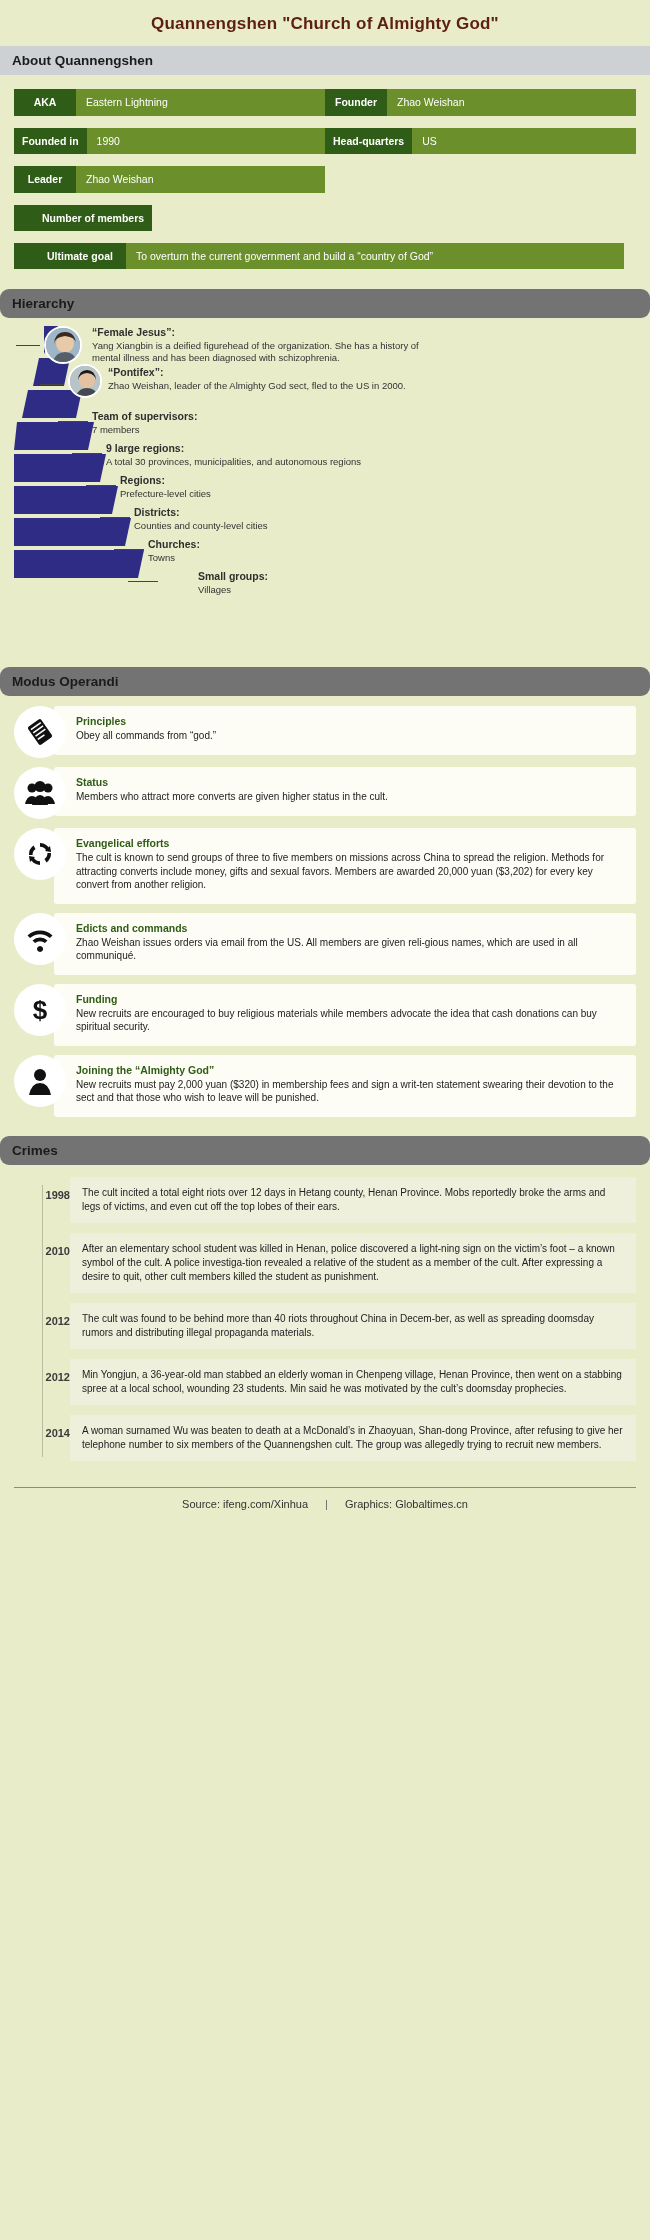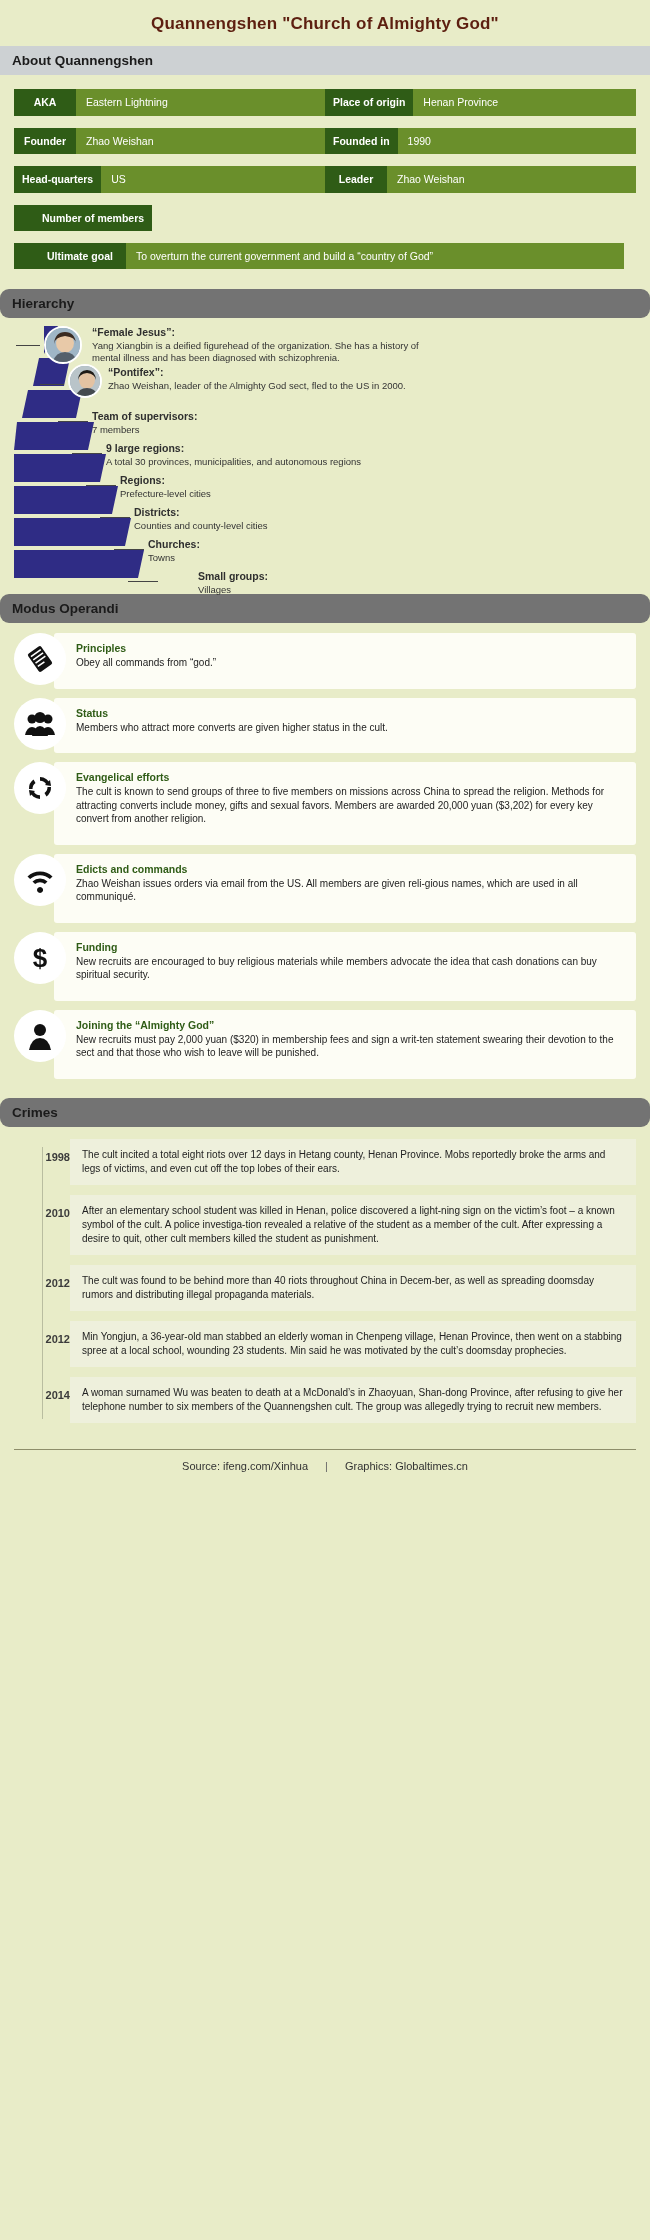--- a/index.html
+++ b/index.html
@@ -118,21 +118,21 @@
     border-radius: 50%;
     background: #ffffff;
     display: flex; align-items: center; justify-content: center;
     margin-right: -12px;
     z-index: 2;
     position: relative;
   }
   .mo-body {
     background: #fdfdf5;
     flex: 1;
-    padding: 9px 12px 19px 22px;
+    padding: 9px 12px 12px 22px;
     border-radius: 3px;
     min-height: 48px;
   }
   .mo-title {
     font-size: 10.5px;
     font-weight: bold;
     color: #2f5c16;
     margin-bottom: 2px;
   }
   .mo-desc { font-size: 10px; line-height: 1.35; color: #222; }
@@ -188,24 +188,20 @@
   <div class="section-head">About Quannengshen</div>
 
   <div class="about">
     <div class="about-grid">
 
       <div class="fact">
         <div class="lbl">AKA</div>
         <div class="val">Eastern Lightning</div>
       </div>
 
-      <div class="fact">
-        <div class="lbl">Place of origin</div>
-        <div class="val">Henan Province</div>
-      </div>
 
       <div class="fact">
         <div class="lbl">Founder</div>
         <div class="val">Zhao Weishan</div>
       </div>
 
       <div class="fact">
         <div class="lbl">Founded in</div>
         <div class="val">1990</div>
       </div>
@@ -227,21 +223,21 @@
       <div class="fact wide goal">
         <div class="lbl">Ultimate goal</div>
         <div class="val">To overturn the current government and build a “country of God”</div>
       </div>
 
     </div>
   </div>
 
   <div class="section-head grey2">Hierarchy</div>
 
-  <div class="hier" style="height:276px;">
+  <div class="hier" style="height:349px;">
 
     <div style="position:absolute;left:14px;top:8px;">
       <svg width="190" height="290" viewBox="0 0 190 290">
         <polygon points="30,0 44,0 30,28" fill="#2f2c85"></polygon>
         <polygon points="25,32 56,32 50,60 19,60" fill="#2f2c85"></polygon>
         <polygon points="14,64 68,64 62,92 8,92" fill="#2f2c85"></polygon>
         <polygon points="3,96 80,96 74,124 0,124" fill="#2f2c85"></polygon>
         <polygon points="0,128 92,128 86,156 0,156" fill="#2f2c85"></polygon>
         <polygon points="0,160 104,160 98,188 0,188" fill="#2f2c85"></polygon>
         <polygon points="0,192 117,192 111,220 0,220" fill="#2f2c85"></polygon>

